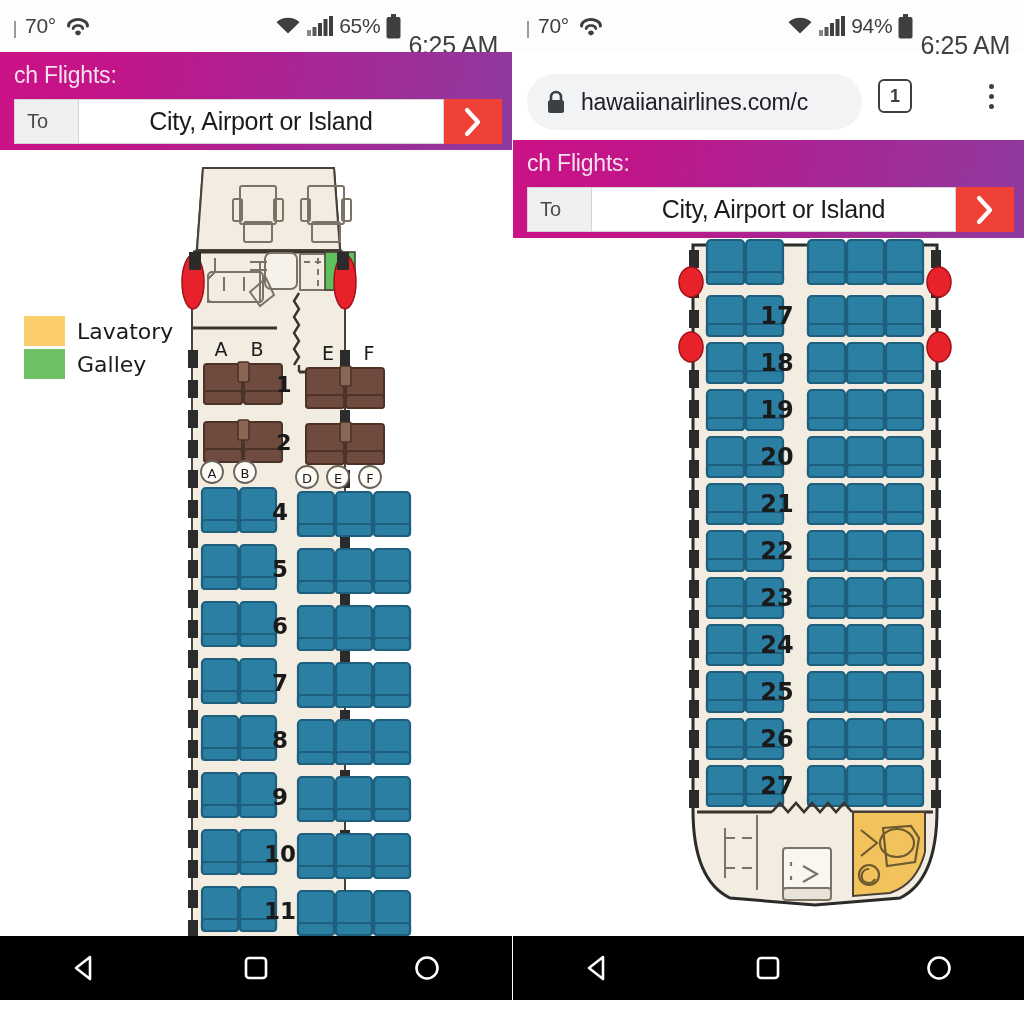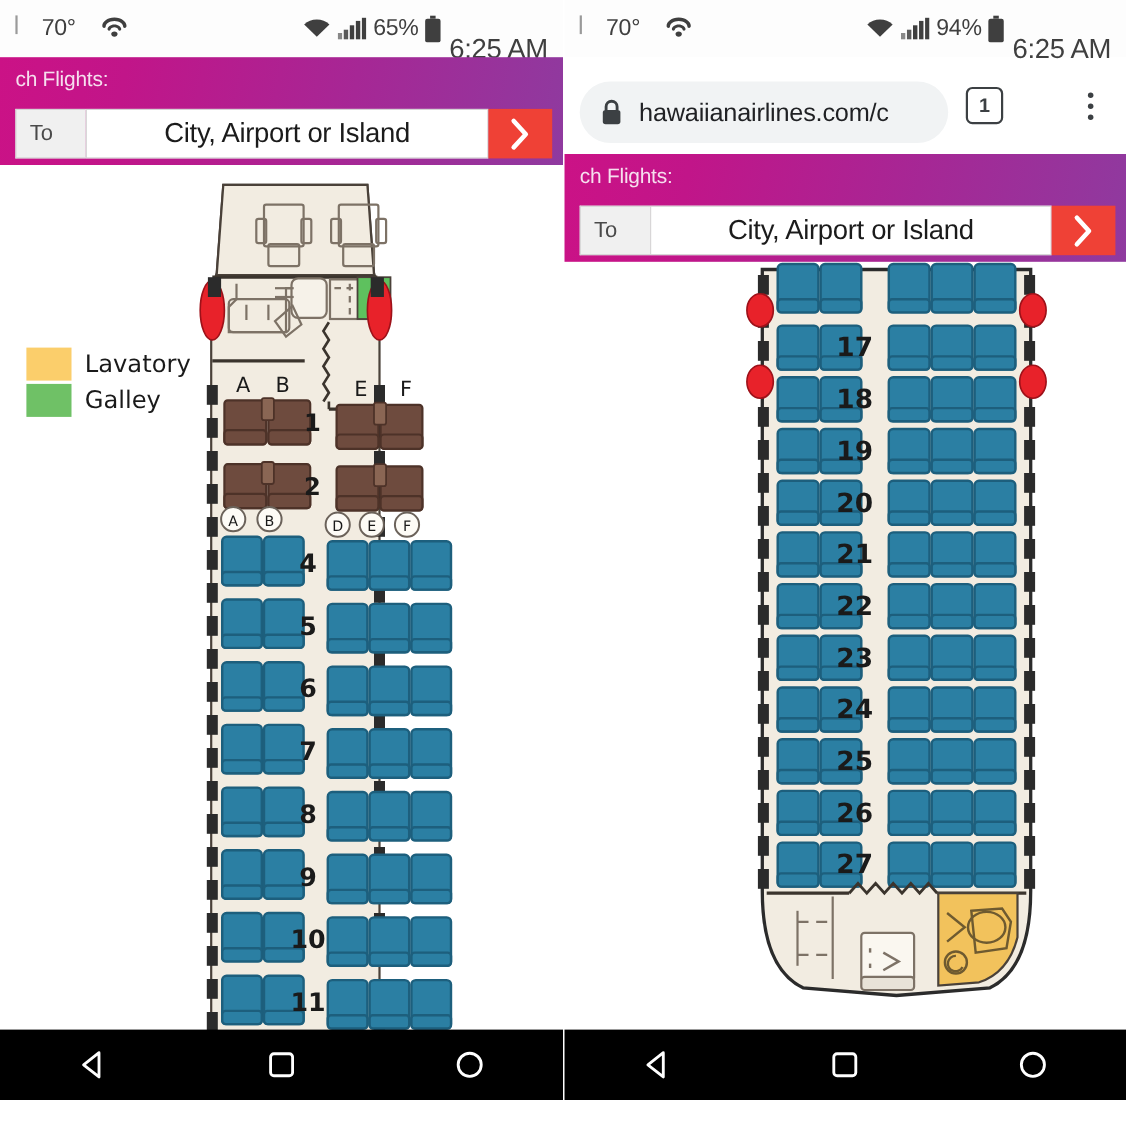--- a/index.html
+++ b/index.html
@@ -6,21 +6,21 @@
   html,body { width:1024px; height:1024px; background:#ffffff;
     font-family:"Liberation Sans", sans-serif; overflow:hidden; }
 
   .screens { position:relative; width:1024px; height:1024px; display:flex; }
   .panel { position:relative; width:512px; height:1024px; background:#ffffff; overflow:hidden; }
   .panel.right { border-left:1px solid #ffffff; }
 
   
   .statusbar { position:absolute; top:0; left:0; width:100%; height:52px;
     background:#fdfdfd; display:flex; align-items:center; padding:0 14px; }
-  .sb-left { display:flex; align-items:flex-start; gap:22px; }
+  .sb-left { display:flex; align-items:flex-end; gap:9px; }
   .sb-divider { width:2px; height:17px; background:#9a9a9a; }
   .sb-temp { font-size:21px; color:#3f3f3f; font-weight:400; letter-spacing:-0.3px; }
   .sb-right { margin-left:auto; display:flex; align-items:center; gap:6px; }
   .sb-pct { font-size:21px; color:#3f3f3f; letter-spacing:-0.3px; }
   .sb-time { font-size:25px; color:#3f3f3f; letter-spacing:-0.3px; margin-left:1px;margin-top:39px;}
   svg { display:block; }
 
   
   .omnibox-row { position:absolute; top:54px; left:0; width:100%; height:84px;
     background:#ffffff; display:flex; align-items:center; padding:0 14px; }
@@ -34,21 +34,21 @@
     font-size:18px; font-weight:600; color:#3c4043; flex:0 0 auto; }
   .kebab { margin-left:auto; margin-right:6px; width:26px; height:34px;
     display:flex; flex-direction:column; align-items:center; justify-content:center; gap:5px; flex:0 0 auto;}
   .kebab i { width:5px; height:5px; border-radius:50%; background:#3c4043; display:block; }
 
   
   .searchwidget { position:absolute; left:0; width:100%;
     background:linear-gradient(100deg,#cb1286 0%,#c11589 22%,#a62795 62%,#8f3a9f 100%); }
   .panel.left .searchwidget { top:52px; height:98px; }
   .panel.right .searchwidget { top:140px; height:98px; }
-  .sw-title { font-size:19px; color:#f6dfee; padding:10px 0 0 14px; letter-spacing:-0.2px; }
+  .sw-title { font-size:23px; color:#f6dfee; padding:10px 0 0 14px; letter-spacing:-0.2px; }
   .sw-row { position:absolute; left:14px; right:0; top:47px; height:45px; display:flex; }
   .sw-to { width:64px; background:#f0f0f0; border:1px solid #d4d4d4; border-right:none;
     display:flex; align-items:center; padding-left:12px;
     font-size:20px; color:#4a4a4a; }
   .sw-input { flex:1; background:#ffffff; border:1px solid #d4d4d4;
     display:flex; align-items:center; justify-content:center;
     font-size:25px; color:#1b1b1b; letter-spacing:-0.3px; }
   .sw-go { width:58px; background:#ef4136; display:flex; align-items:center;
     justify-content:center; flex:0 0 auto; margin-right:10px; }
 

